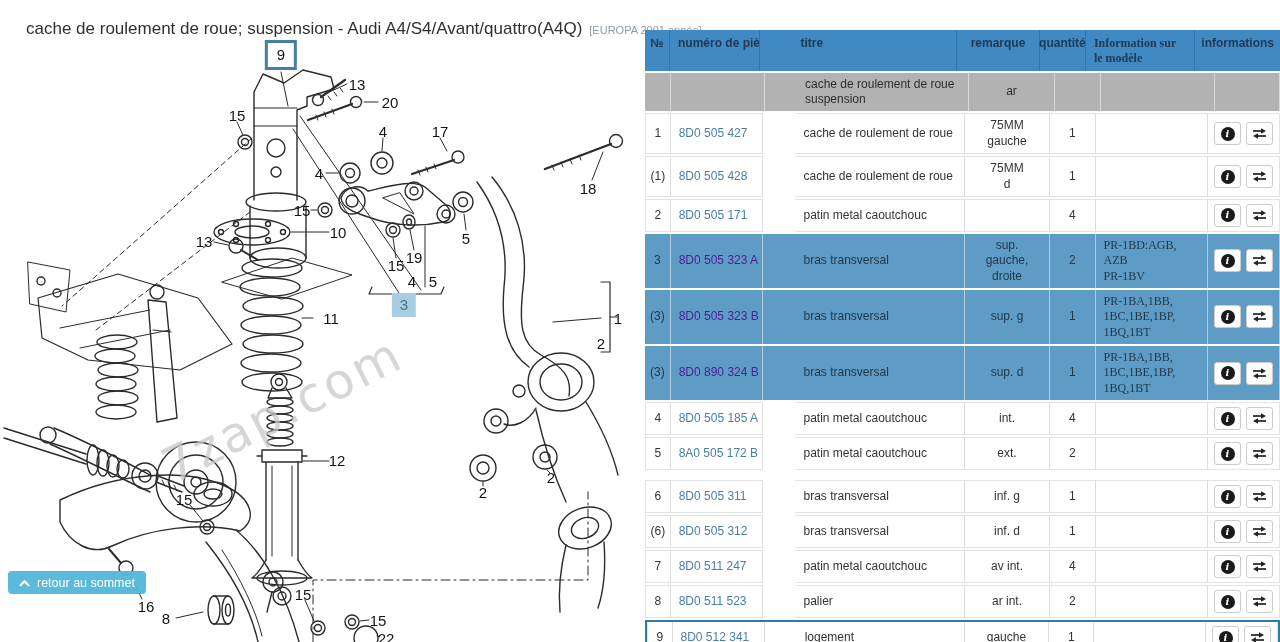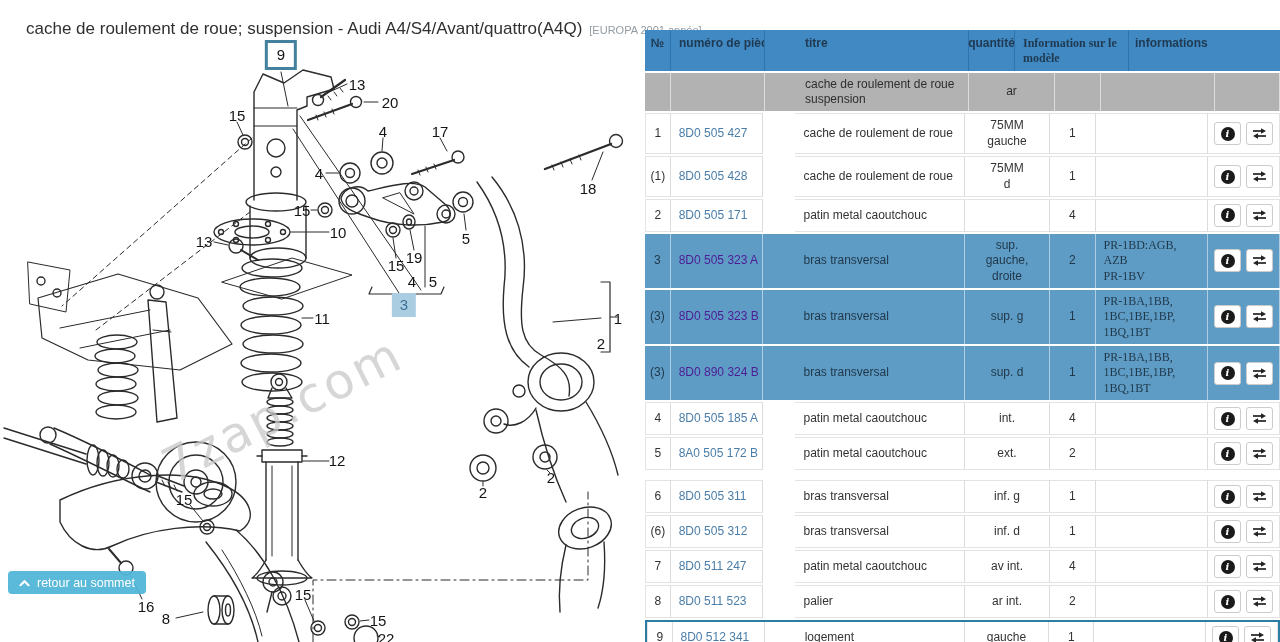--- a/index.html
+++ b/index.html
@@ -295,21 +295,21 @@
     <span class="callout" style="left: 588px; top: 188px; text-align: right;">18</span>
     <span class="callout" style="left: 302px; top: 210px;">15</span>
     <span class="callout" style="left: 338px; top: 232px;">10</span>
     <span class="callout" style="left: 466px; top: 238px;">5</span>
     <span class="callout" style="left: 204px; top: 241px;">13</span>
     <span class="callout" style="left: 414px; top: 257px;">19</span>
     <span class="callout" style="left: 396px; top: 265px;">15</span>
     <span class="callout" style="left: 412px; top: 281px;">4</span>
     <span class="callout" style="left: 433px; top: 281px;">5</span>
     <span class="callout filled" style="left: 404px; top: 305px;">3</span>
-    <span class="callout" style="left: 322px; top: 318px;">11</span>
+    <span class="callout" style="left: 331px; top: 318px;">11</span>
     <span class="callout" style="left: 618px; top: 318px;">1</span>
     <span class="callout" style="left: 601px; top: 343px;">2</span>
     <span class="callout" style="left: 337px; top: 460px;">12</span>
     <span class="callout" style="left: 184px; top: 499px;">15</span>
     <span class="callout" style="left: 483px; top: 492px;">2</span>
     <span class="callout" style="left: 551px; top: 477px;">2</span>
     <span class="callout" style="left: 303px; top: 594px;">15</span>
     <span class="callout" style="left: 146px; top: 606px; text-align: right;">16</span>
     <span class="callout" style="left: 166px; top: 618px;">8</span>
     <span class="callout" style="left: 378px; top: 620px;">15</span>
@@ -321,20 +321,21 @@
     <path d="M1.5 7 L6 2.5 L10.5 7" stroke="#ffffff" stroke-width="2.4" fill="none" stroke-linecap="round"></path>
   </svg>
   <span>retour au sommet</span>
 </div>
 
 <div id="table-wrap">
   <div class="thead">
     <div class="cell c-num">№</div>
     <div class="cell c-part">numéro de pièce</div>
     <div class="cell c-title">titre</div>
+    <div class="cell c-remark">remarque</div>
     <div class="cell c-qty">quantité</div>
     <div class="cell c-model">Information sur le modèle</div>
     <div class="cell c-actions">informations</div>
   </div>
   <div>
       <div class="row r-gray">
     <div class="cell c-num"></div>
     <div class="cell c-part">
           <a class="part-link"></a>
         </div>

